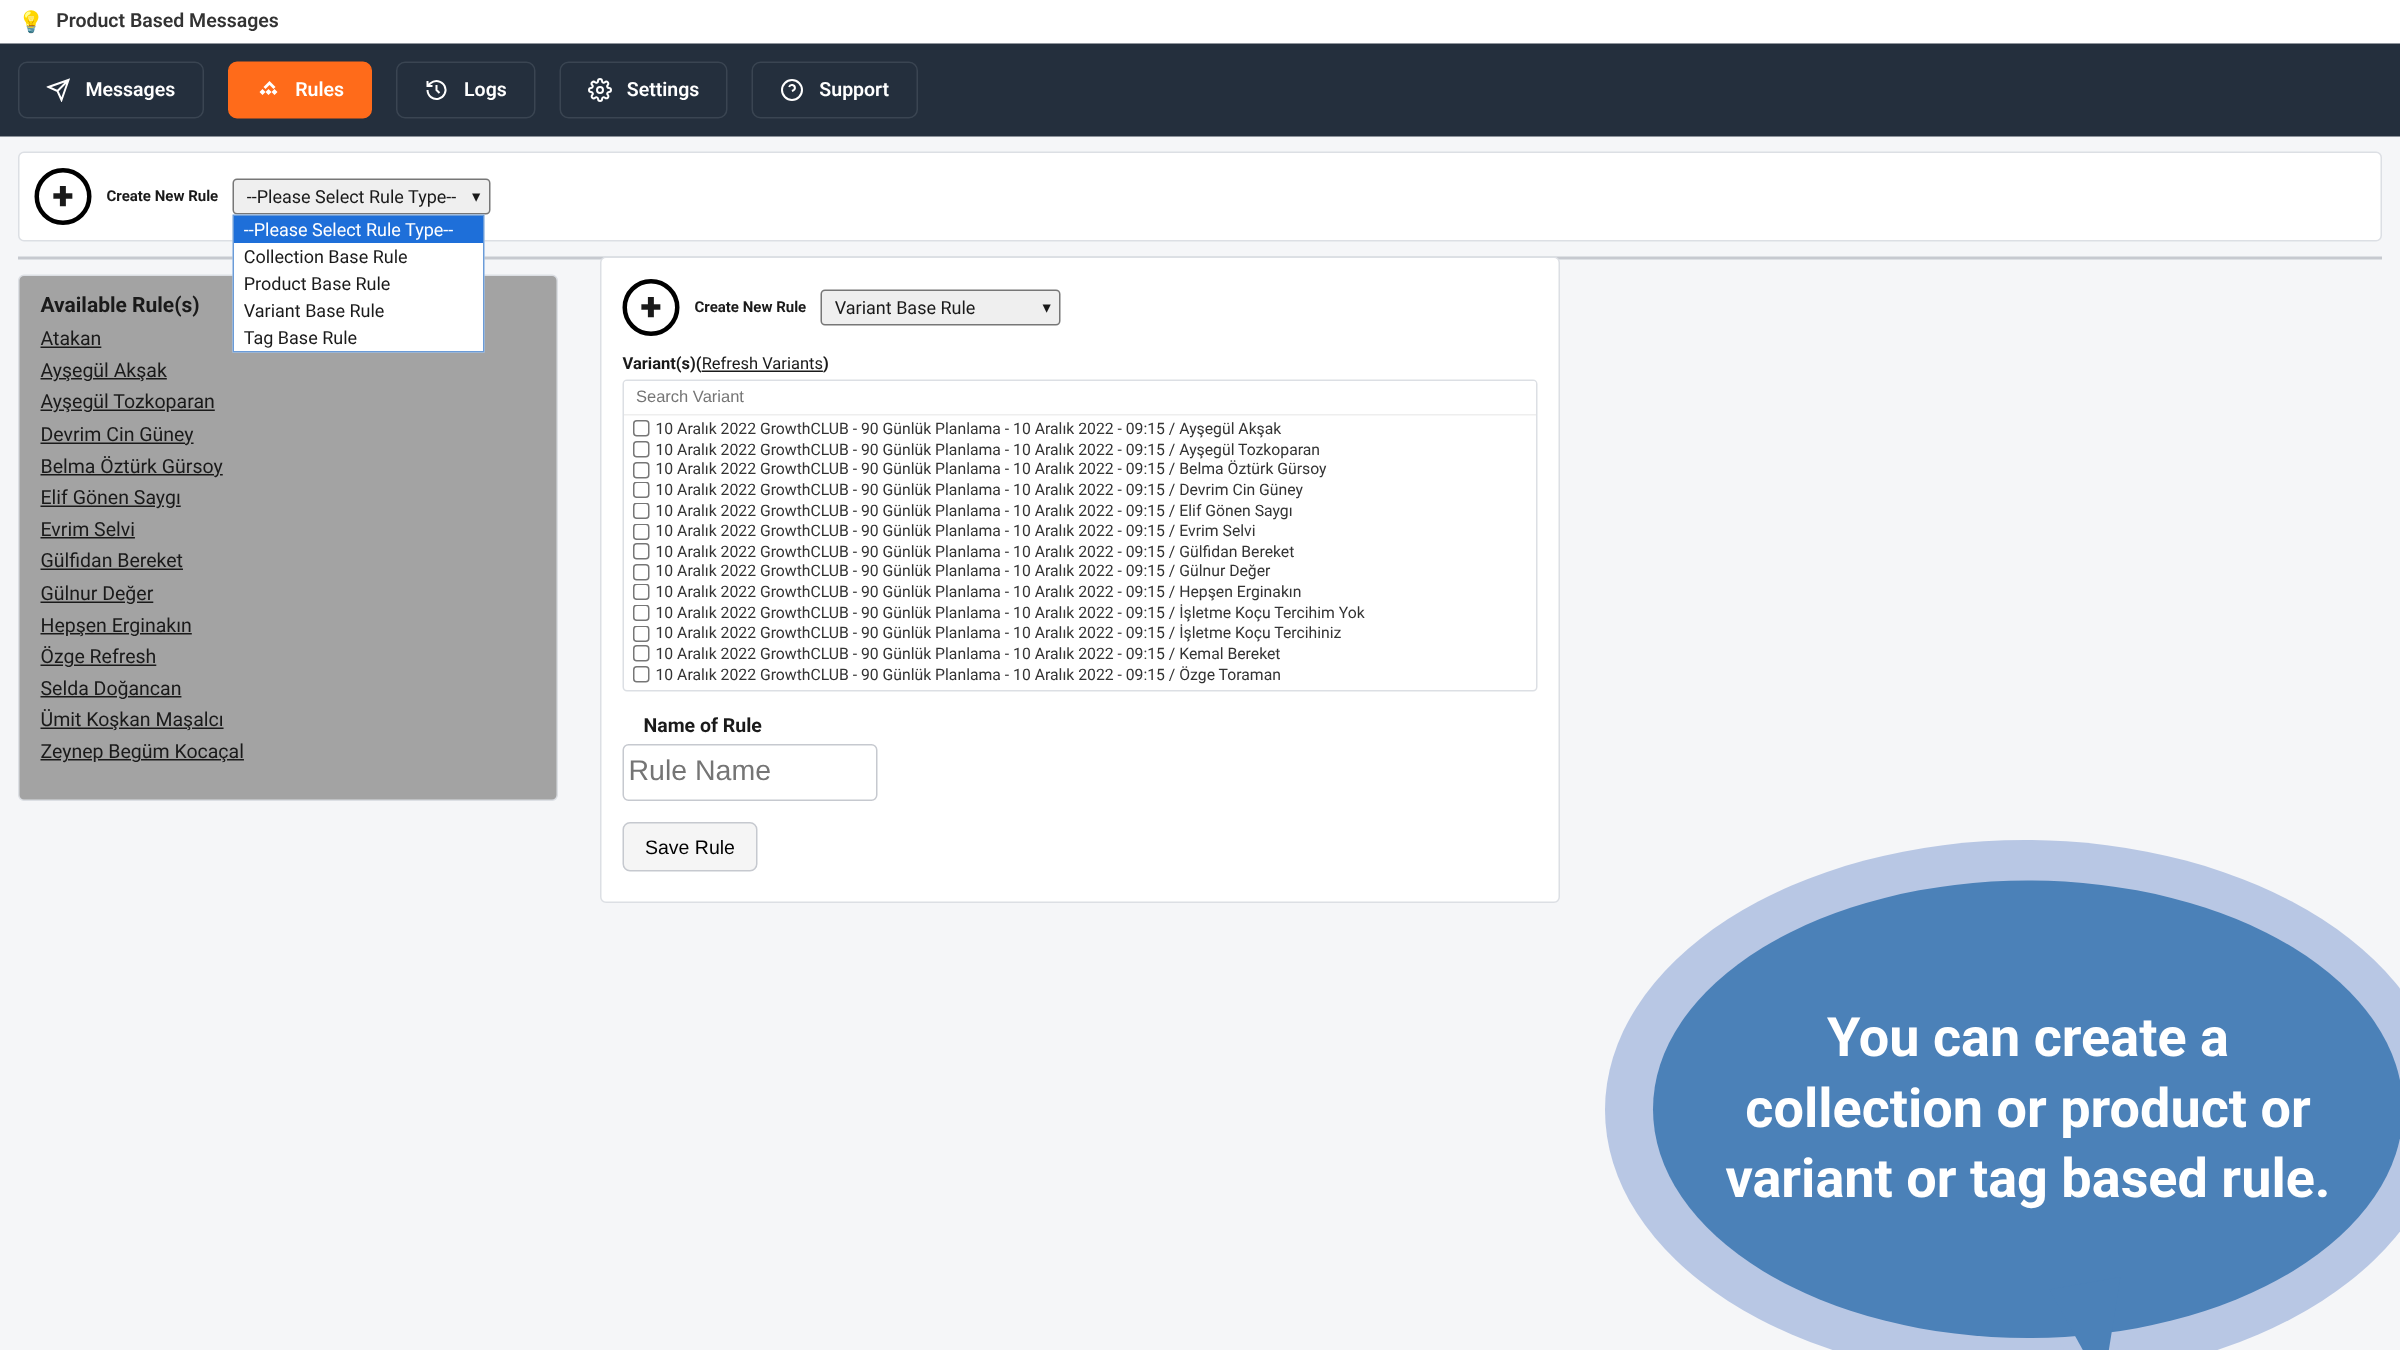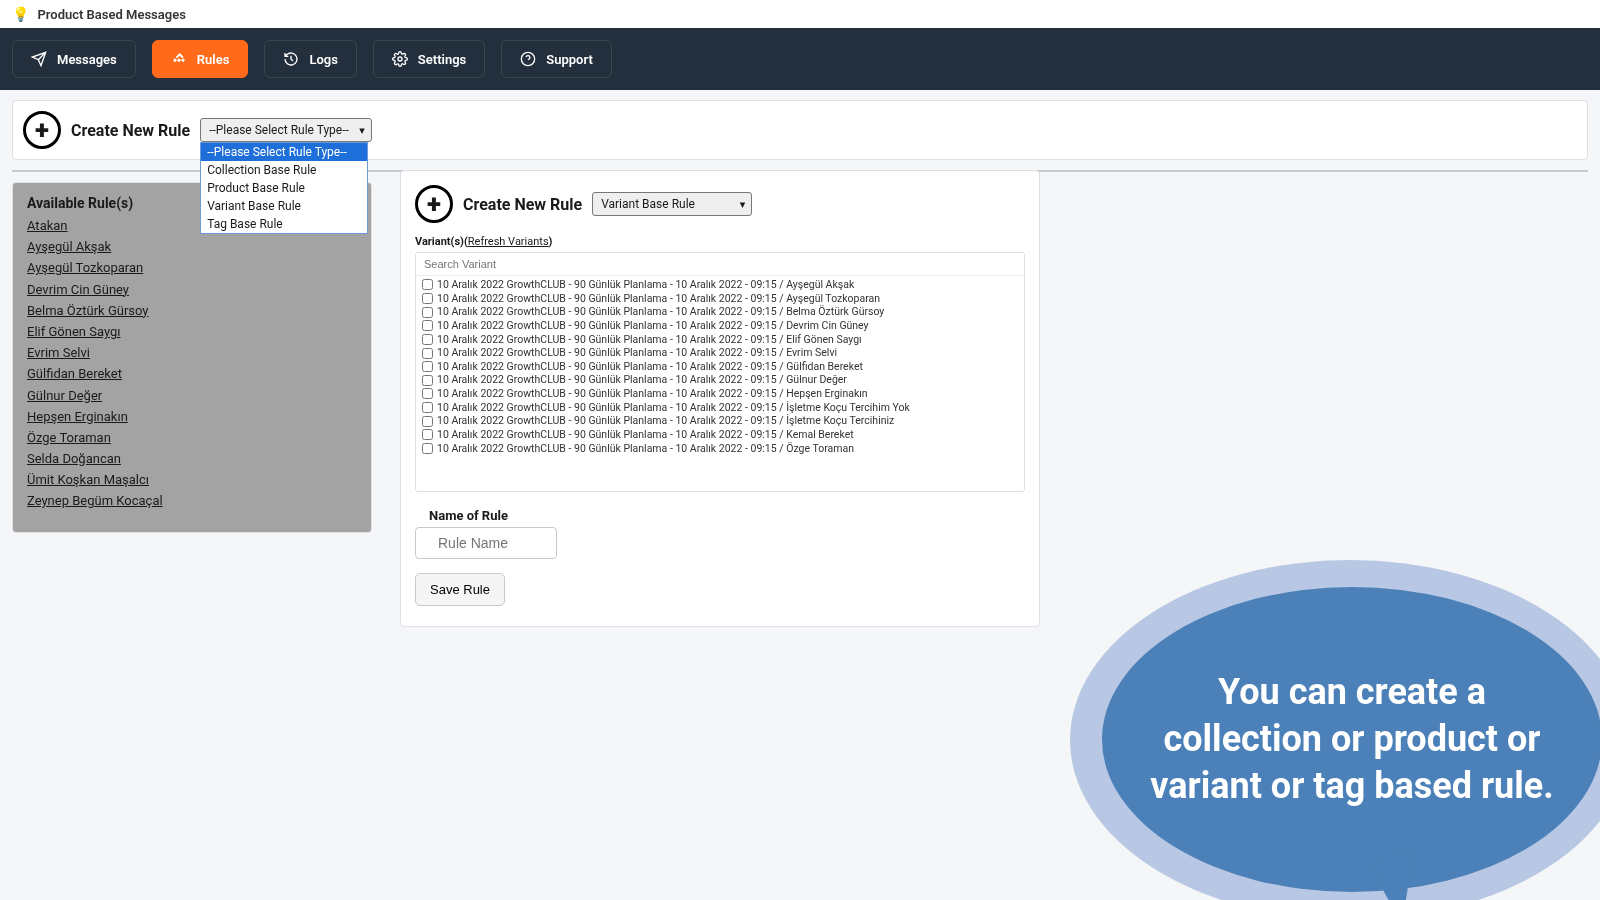--- a/index.html
+++ b/index.html
@@ -6,44 +6,44 @@
 body { font-family: -apple-system, BlinkMacSystemFont, "Segoe UI", Roboto, Arial, sans-serif; background: #f5f6f8; font-size: 13px; color: #1a1a1a; width: 1600px; height: 900px; overflow: hidden; position: relative; }
 .header-bar { background: #fff; padding: 6px 12px; display: flex; align-items: center; gap: 8px; font-size: 13px; font-weight: 600; color: #333; }
 .header-bar .bulb { font-size: 14px; }
 .nav-bar { background: #242f3d; padding: 12px; display: flex; gap: 16px; }
 .nav-item { background: transparent; border: 1px solid #3a4552; color: #fff; padding: 10px 18px; border-radius: 6px; display: flex; align-items: center; gap: 10px; cursor: pointer; font-size: 13px; font-weight: 600; }
 .nav-item.active { background: #ff6b1a; border-color: #ff6b1a; }
 .nav-item svg { width: 16px; height: 16px; }
 .main { padding: 10px 12px; position: relative; }
 .panel-top { background: #fff; border: 1px solid #dcdfe4; border-radius: 4px; padding: 10px 10px 10px 10px; display: flex; align-items: center; gap: 10px; position: relative; }
 .plus-circle { width: 38px; height: 38px; border: 3px solid #000; border-radius: 50%; display: flex; align-items: center; justify-content: center; font-size: 26px; font-weight: 900; cursor: pointer; }
-.label-create { font-weight: 700; font-size: 16px; }
+.label-create { font-weight: 700; font-size: 10px; }
 .select-wrap { position: relative; }
 .select-box { border: 1px solid #777; background: #efefef; padding: 4px 22px 4px 8px; font-size: 12px; border-radius: 3px; cursor: pointer; position: relative; min-width: 165px; }
 .select-box::after { content: "▾"; position: absolute; right: 6px; top: 50%; transform: translateY(-50%); font-size: 11px; }
 .dropdown { position: absolute; top: 24px; left: 0; background: #fff; border: 1px solid #6a9bd8; width: 168px; z-index: 100; font-size: 12px; }
 .dropdown-item { padding: 2px 6px; cursor: pointer; }
 .dropdown-item.sel { background: #1e6fd9; color: #fff; }
 .hr-thick { border: none; border-top: 2px solid #c6c9cf; margin: 10px 0; }
 .panel-rules { background: #a3a3a3; border: 1px solid #dcdfe4; border-radius: 4px; padding: 12px 14px 18px; width: 360px; }
 .panel-rules h4 { font-size: 14px; font-weight: 700; margin-bottom: 6px; }
 .panel-rules a { display: block; color: #1a1a1a; text-decoration: underline; font-size: 13px; line-height: 1.4; margin-bottom: 3px; cursor: pointer; }
 .panel-variant { position: absolute; top: 80px; left: 400px; width: 640px; background: #fff; border: 1px solid #dcdfe4; border-radius: 4px; padding: 14px 14px 20px; }
 .panel-variant .row-top { display: flex; align-items: center; gap: 10px; margin-bottom: 12px; }
 .panel-variant .select-box2 { border: 1px solid #777; background: #efefef; padding: 4px 22px 4px 8px; font-size: 12px; border-radius: 3px; cursor: pointer; position: relative; min-width: 160px; }
 .panel-variant .select-box2::after { content: "▾"; position: absolute; right: 6px; top: 50%; transform: translateY(-50%); font-size: 11px; }
 .var-header { font-size: 11px; font-weight: 700; }
 .var-header a { color: #1a1a1a; text-decoration: underline; font-weight: 400; cursor: pointer; }
-.var-list { border: 1px solid #dcdfe4; border-radius: 3px; margin-top: 4px; height: 240px; overflow: hidden; }
+.var-list { border: 1px solid #dcdfe4; border-radius: 3px; margin-top: 4px; height: 208px; overflow: hidden; }
 .var-search { width: 100%; border: none; border-bottom: 1px solid #eee; padding: 5px 8px; font-size: 11px; color: #999; outline: none; }
 .var-items { padding: 2px 4px; }
 .var-row { display: flex; align-items: center; gap: 4px; font-size: 10.5px; color: #333; padding: 0px 2px; line-height: 1.3; }
 .var-row input[type=checkbox] { width: 11px; height: 11px; cursor: pointer; }
 .field-label { font-weight: 700; font-size: 13px; margin-top: 16px; margin-bottom: 4px; margin-left: 14px; }
-.rule-name-input { border: 1px solid #c6c9cf; border-radius: 4px; padding: 7px 22px; font-size: 14px; width: 142px; color: #666; }
+.rule-name-input { border: 1px solid #c6c9cf; border-radius: 4px; padding: 7px 3px; font-size: 19px; width: 170px; color: #666; }
 .save-btn { margin-top: 14px; border: 1px solid #c6c9cf; background: #f5f5f5; padding: 8px 14px; border-radius: 5px; font-size: 13px; cursor: pointer; }
 .bubble-wrap { position: absolute; right: -30px; bottom: -40px; width: 600px; }
 .bubble-back { position: absolute; width: 560px; height: 360px; background: #b8c7e4; border-radius: 50%; right: 0; bottom: 20px; }
 .bubble-front { position: absolute; width: 500px; height: 305px; background: #4b81b8; border-radius: 50%; right: 28px; bottom: 48px; display: flex; align-items: center; justify-content: center; padding: 40px; text-align: center; }
 .bubble-front span { color: #fff; font-size: 36px; font-weight: 700; line-height: 1.3; }
 .bubble-tail-back { position: absolute; right: 200px; bottom: -5px; width: 0; height: 0; border-left: 35px solid transparent; border-right: 35px solid transparent; border-top: 90px solid #b8c7e4; transform: rotate(-10deg); }
 .bubble-tail-front { position: absolute; right: 210px; bottom: 15px; width: 0; height: 0; border-left: 24px solid transparent; border-right: 24px solid transparent; border-top: 70px solid #4b81b8; transform: rotate(-10deg); }
 </style>
 </head>
 <body>
@@ -112,21 +112,21 @@
         <a>Atakan</a>
         <a>Ayşegül Akşak</a>
         <a>Ayşegül Tozkoparan</a>
         <a>Devrim Cin Güney</a>
         <a>Belma Öztürk Gürsoy</a>
         <a>Elif Gönen Saygı</a>
         <a>Evrim Selvi</a>
         <a>Gülfidan Bereket</a>
         <a>Gülnur Değer</a>
         <a>Hepşen Erginakın</a>
-        <a>Özge Toraman</a>
+        <a>Özge Refresh</a>
         <a>Selda Doğancan</a>
         <a>Ümit Koşkan Maşalcı</a>
         <a>Zeynep Begüm Kocaçal</a>
       </div>
   </div>
 
   <div class="panel-variant">
     <div class="row-top">
       <div class="plus-circle">+</div>
       <span class="label-create">Create New Rule</span>

